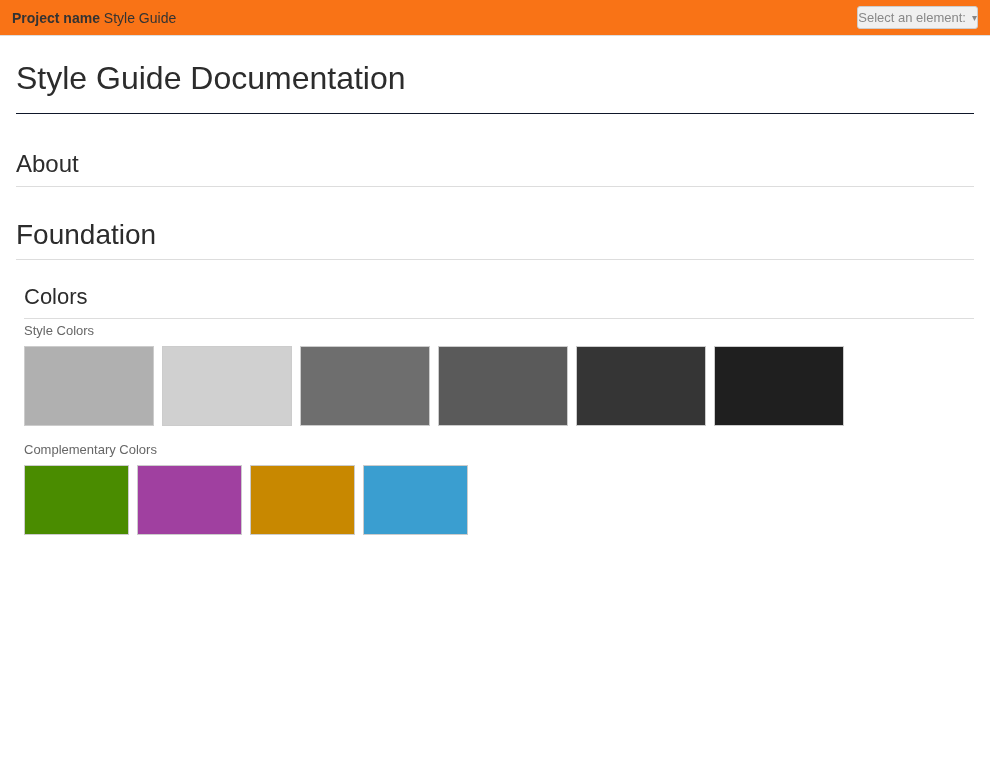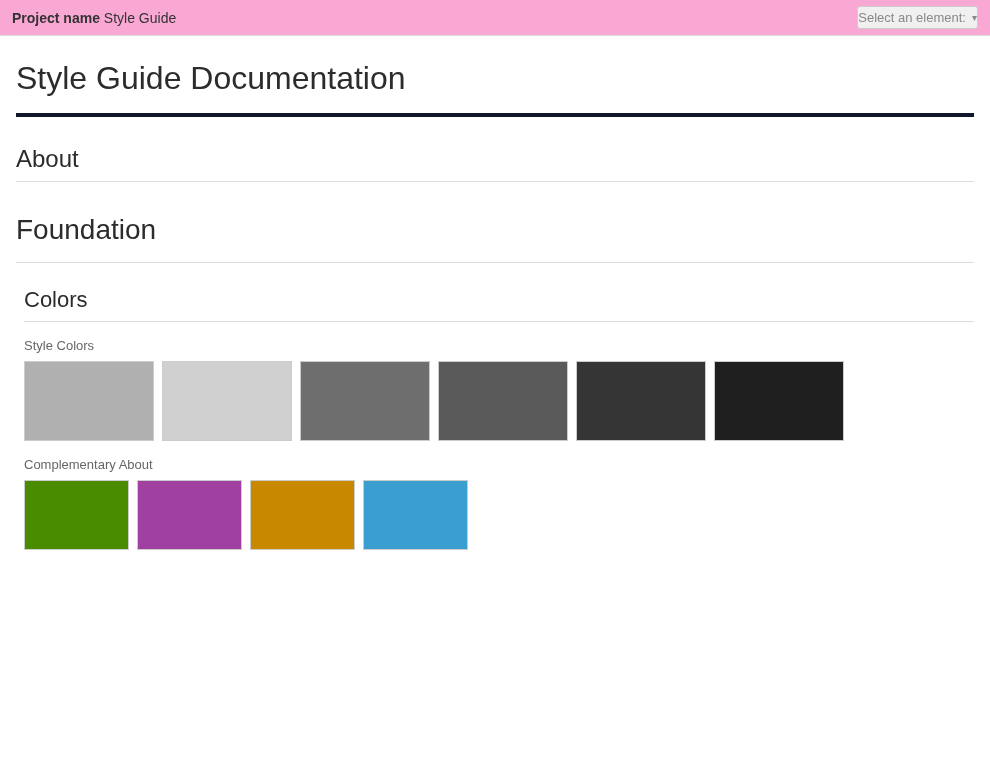--- a/index.html
+++ b/index.html
@@ -16,21 +16,21 @@
       min-height: 776px;
     }
 
     
     .top-nav {
       display: flex;
       align-items: center;
       justify-content: space-between;
       padding: 8px 12px;
       border-bottom: 1px solid #ddd;
-      background: #f9a8d4;
+      background: #f97316;
       height: 36px;
     }
 
     .top-nav-title {
       font-size: 14px;
       color: #333;
     }
 
     .top-nav-title .bold {
       font-weight: bold;
@@ -58,27 +58,27 @@
     .main-content {
       padding: 0 16px;
     }
 
     
     .page-title {
       font-size: 32px;
       font-weight: 300;
       color: #2c2c2c;
       padding: 24px 0 16px 0;
-      border-bottom: 4px solid #0f172a;
+      border-bottom: 1px solid #0f172a;
       margin-bottom: 12px;
     }
 
     
     .section {
-      margin-top: 28px;
+      margin-top: 36px;
     }
 
     .section-title {
       font-size: 24px;
       font-weight: 300;
       color: #2c2c2c;
       padding-bottom: 8px;
       border-bottom: 1px solid #ddd;
       margin-bottom: 16px;
     }
@@ -92,38 +92,38 @@
 
     
     .foundation-section {
       margin-top: 32px;
     }
 
     .foundation-title {
       font-size: 28px;
       font-weight: 300;
       color: #2c2c2c;
-      padding-bottom: 16px;
+      padding-bottom: 8px;
       border-bottom: 1px solid #ddd;
       margin-bottom: 24px;
     }
 
     
     .colors-section {
       margin-top: 8px;
       padding-left: 8px;
     }
 
     .colors-title {
       font-size: 22px;
       font-weight: 300;
       color: #2c2c2c;
       padding-bottom: 8px;
       border-bottom: 1px solid #ddd;
-      margin-bottom: 16px;
+      margin-bottom: 4px;
     }
 
     .color-group-label {
       font-size: 13px;
       color: #666;
       margin-bottom: 8px;
     }
 
     .color-swatches {
       display: flex;
@@ -175,21 +175,21 @@
       <p class="color-group-label">Style Colors</p>
       <div class="color-swatches" id="main-colors-container">
       <div class="color-swatch" style="background-color: rgb(176, 176, 176);"></div>
           <div class="color-swatch" style="background-color: rgb(208, 208, 208);"></div>
           <div class="color-swatch" style="background-color: rgb(110, 110, 110);"></div>
           <div class="color-swatch" style="background-color: rgb(90, 90, 90);"></div>
           <div class="color-swatch" style="background-color: rgb(53, 53, 53);"></div>
           <div class="color-swatch" style="background-color: rgb(31, 31, 31);"></div>
         </div>
 
-      <p class="color-group-label">Complementary About</p>
+      <p class="color-group-label">Complementary Colors</p>
       <div class="color-swatches" id="complementary-colors-container">
       <div class="color-swatch-small" style="background-color: rgb(74, 140, 0);"></div>
           <div class="color-swatch-small" style="background-color: rgb(160, 64, 160);"></div>
           <div class="color-swatch-small" style="background-color: rgb(200, 136, 0);"></div>
           <div class="color-swatch-small" style="background-color: rgb(58, 158, 208);"></div>
         </div>
     </div>
   </div>
 
 </div>

